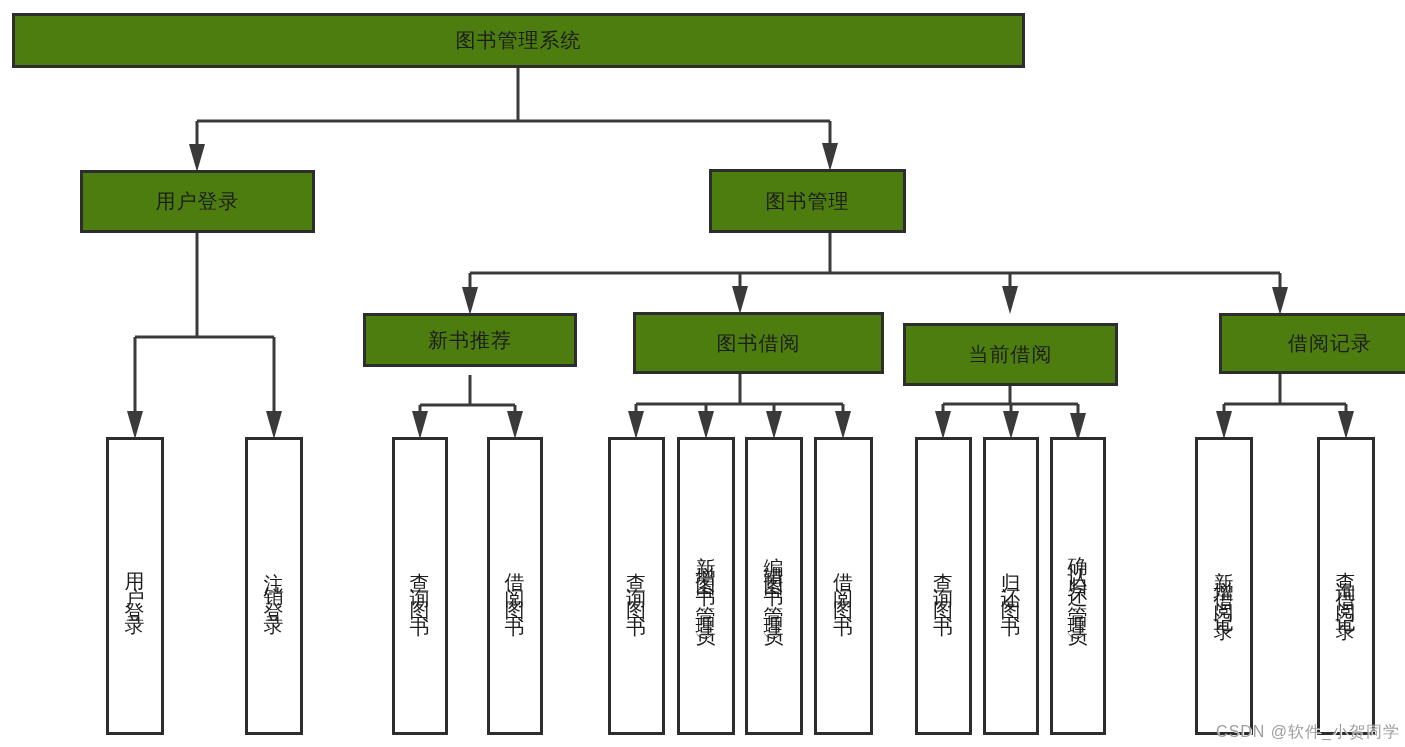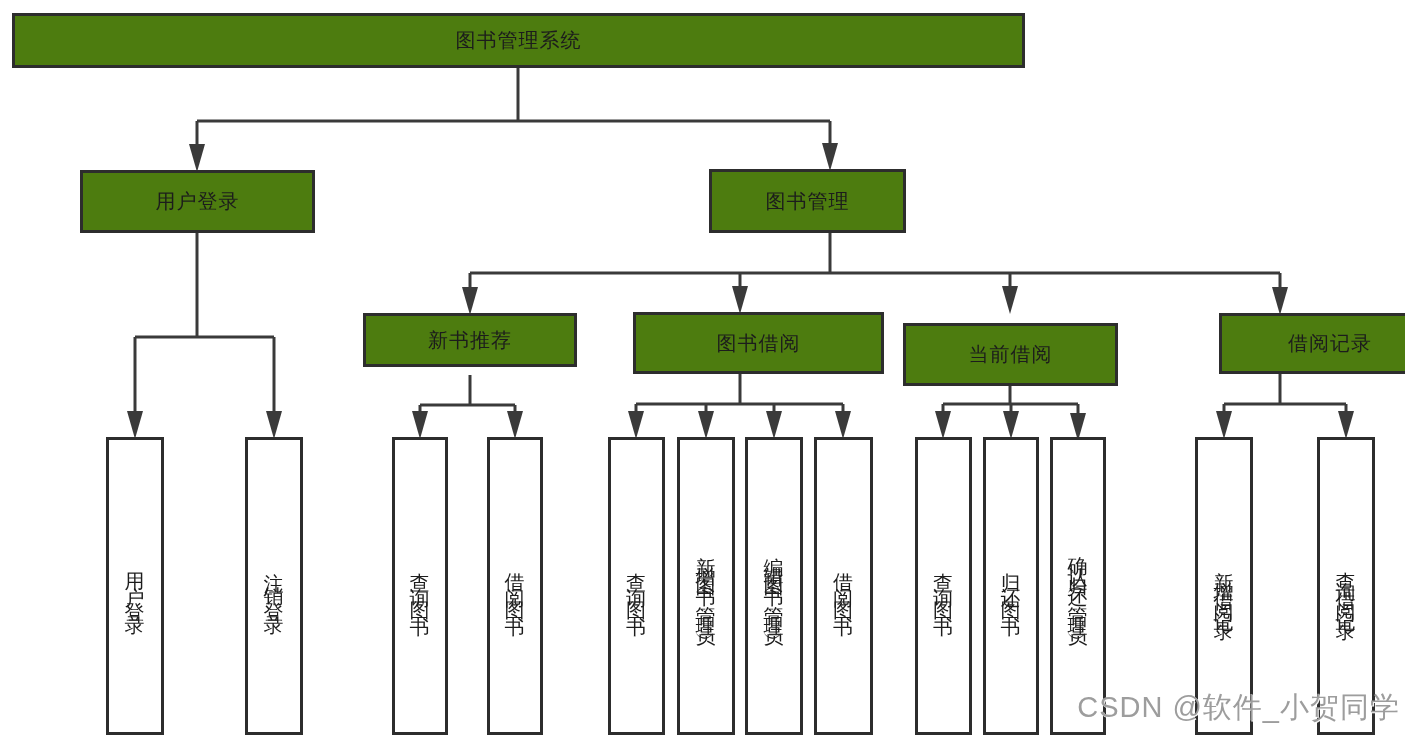--- a/index.html
+++ b/index.html
@@ -25,22 +25,22 @@
     top:437px;height:298px;background:#fff;border:3px solid var(--border);
     display:flex;align-items:center;justify-content:center;
   }
   .leaf span{
     writing-mode:vertical-rl;text-orientation:mixed;
     font-size:20px;color:var(--text);letter-spacing:0.5em;
     line-height:1;display:block;
   }
   .leaf.loose span{letter-spacing:0.72em;}
   #watermark{
-    position:absolute;z-index:3;right:5px;bottom:19px;
-    font-size:29px;color:var(--wm);letter-spacing:1px;
+    position:absolute;z-index:3;right:5px;bottom:4px;
+    font-size:16px;color:var(--wm);letter-spacing:1px;
     text-shadow:1px 1px 0 rgba(255,255,255,0.95);
   }
 </style>
 </head>
 <body>
 
 <div id="stage">
 
   <svg id="connectors" viewBox="0 0 1405 747" xmlns="http://www.w3.org/2000/svg">
       <line x1="518" y1="68" x2="518" y2="121" stroke="#3a3a3a" stroke-width="3"></line>

